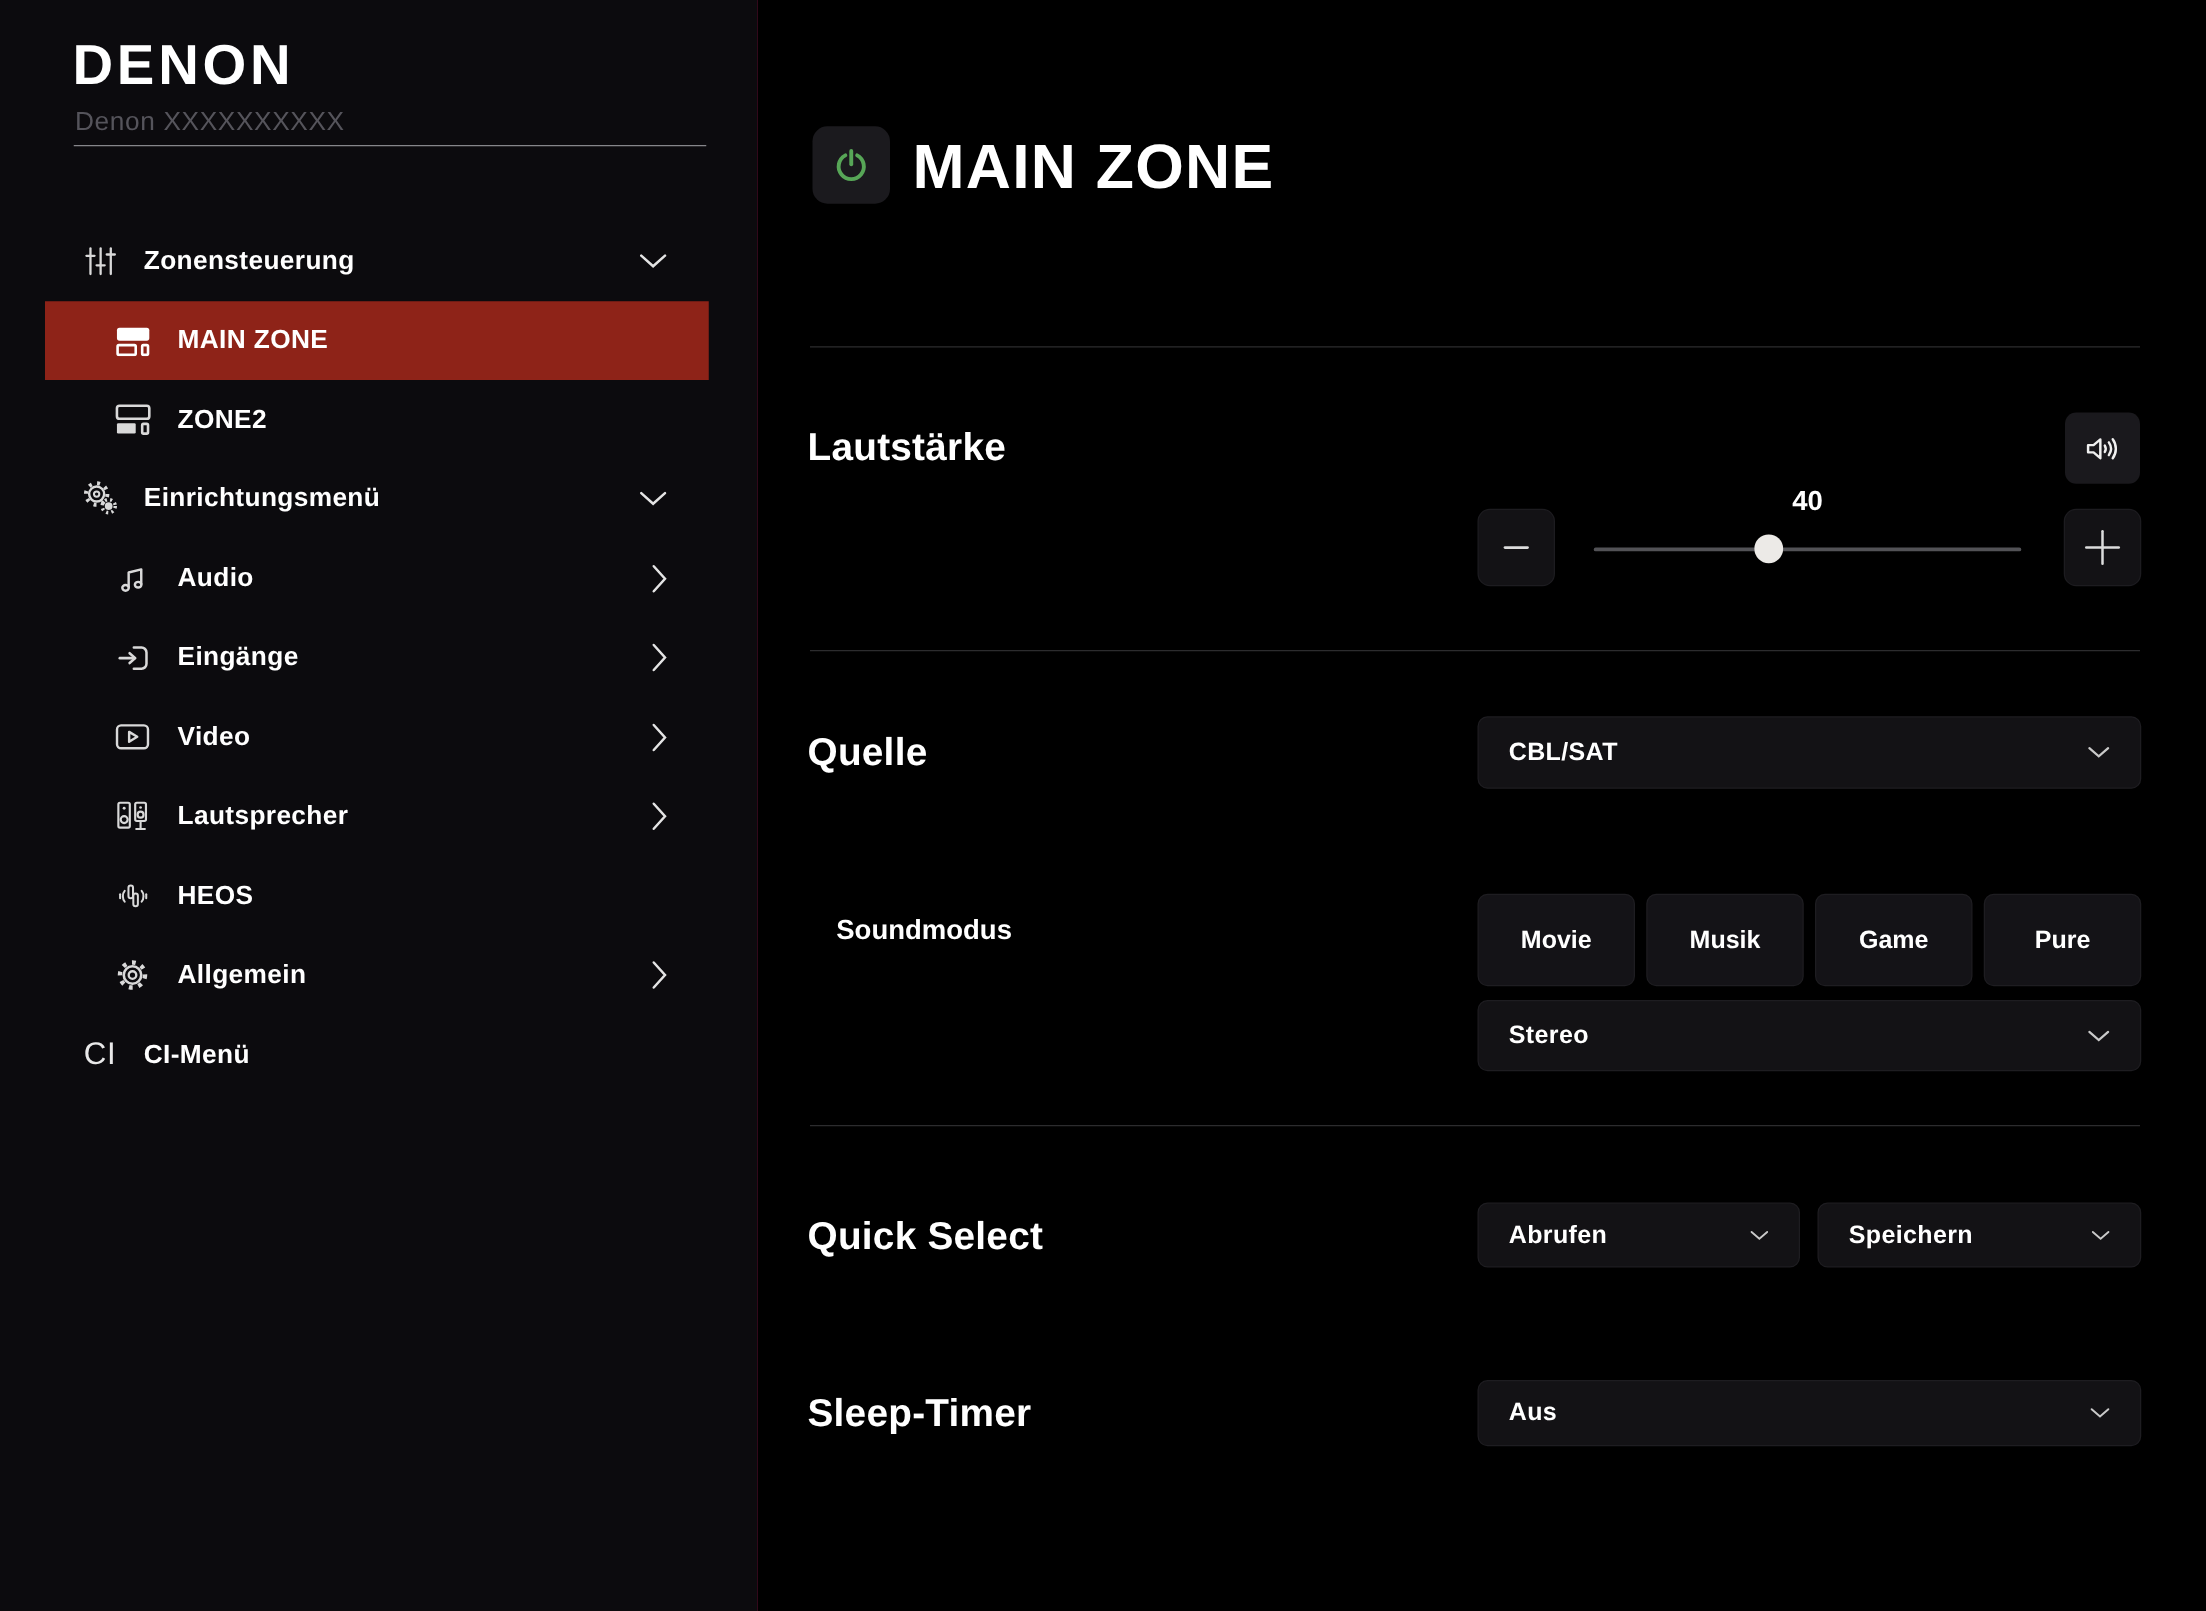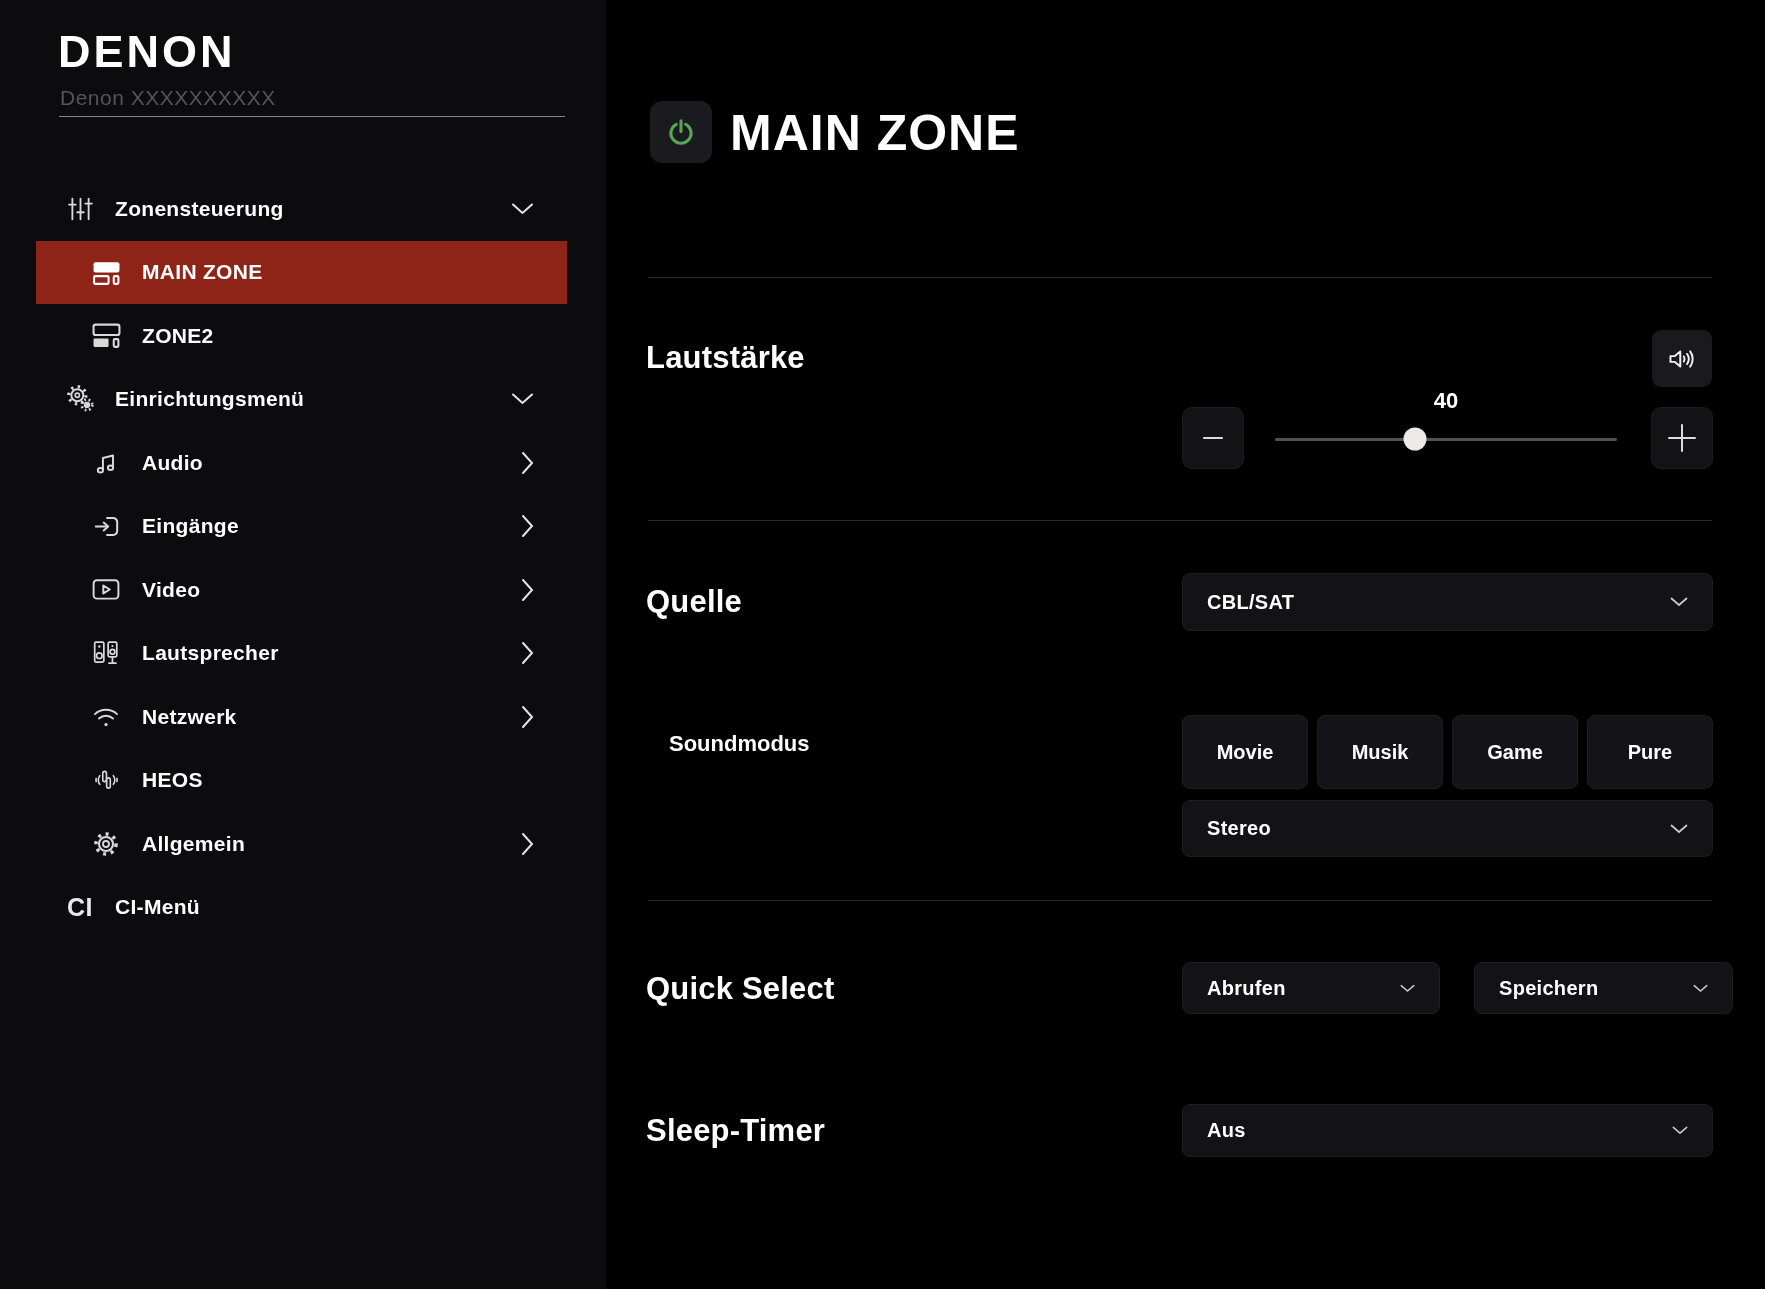--- a/index.html
+++ b/index.html
@@ -16,21 +16,21 @@
   .menu { position:absolute; left:0; top:177px; width:606px; }
   .menu-item { position:relative; height:63.5px; cursor:pointer; }
   .menu-item .bg-active { position:absolute; left:36px; top:0; width:531px; height:100%; background:#8e2318; }
   .icon-slot { position:absolute; top:50%; transform:translateY(-50%); display:flex; align-items:center; justify-content:center; width:36px; height:36px; }
   .menu-item.lvl-section .icon-slot { left:62px; }
   .menu-item.lvl-sub .icon-slot { left:88px; }
   .menu-item .label { position:absolute; top:50%; transform:translateY(-50%); font-size:21px; font-weight:700; letter-spacing:0.3px; white-space:nowrap; }
   .menu-item.lvl-section .label { left:115px; }
   .menu-item.lvl-sub .label { left:142px; }
   .chev-slot { position:absolute; right:72px; top:50%; transform:translateY(-50%); display:flex; }
-  .ci-glyph { font-size:25px; font-weight:700; color:#e9e9e9; letter-spacing:0.5px; }
+  .ci-glyph { font-size:25px; font-weight:400; color:#e9e9e9; letter-spacing:0.5px; }
   svg.ic { display:block; }
 
   
   .main { position:absolute; left:606px; top:0; width:1159px; height:1289px; background:#000; }
   .abs { position:absolute; }
   .power-btn { left:44px; top:101px; width:62px; height:62px; background:#1b1a1e; border-radius:12px;
     display:flex; align-items:center; justify-content:center; cursor:pointer; }
   .page-title { left:124px; top:103px; font-size:50px; font-weight:800; letter-spacing:1px; line-height:60px; }
 
   .divider { left:42px; width:1064px; height:1px; background:#2c2c2e; }
@@ -45,21 +45,21 @@
   .slider { left:669px; top:409px; width:342px; height:60px; cursor:pointer; }
   .slider .track { position:absolute; left:0; top:29px; width:100%; height:3px; background:#525256; border-radius:2px; }
   .slider .thumb { position:absolute; top:30px; width:23px; height:23px; border-radius:50%; background:#eceae7; transform:translate(-50%,-50%); cursor:grab; }
 
   .dropdown { background:#131215; border:1px solid #1e1d21; border-radius:8px; display:flex; align-items:center;
     justify-content:space-between; padding:16px 24px; cursor:pointer; }
   .dropdown .dd-text { font-size:20px; font-weight:700; letter-spacing:0.3px; }
   .dd-quelle { left:576px; top:573px; width:531px; height:58px; }
   .dd-stereo { left:576px; top:800px; width:531px; height:57px; }
   .dd-abrufen { left:576px; top:962px; width:258px; height:52px; }
-  .dd-speichern { left:848px; top:962px; width:259px; height:52px;margin-left:20px; }
+  .dd-speichern { left:848px; top:962px; width:259px; height:52px; }
   .dd-sleep { left:576px; top:1104px; width:531px; height:53px; }
 
   .sm-row { left:576px; top:715px; display:flex; gap:9px; }
   .sm-btn { width:126px; height:74px; background:#141317; border:1px solid #1e1d21; border-radius:8px;
     display:flex; align-items:center; justify-content:center; font-size:20px; font-weight:600; cursor:pointer; }
 </style>
 </head>
 <body>
 
 <div class="stage">
@@ -192,35 +192,20 @@
           </svg>
         </span>
         <span class="label">Lautsprecher</span>
         <span class="chev-slot">
           <svg class="ic" width="13" height="24" viewBox="0 0 13 24" fill="none" stroke="#e4e4e4" stroke-width="2" stroke-linecap="round">
               <polyline points="2,2 11,12 2,22"></polyline>
             </svg>
         </span>
       </div>
 
-      <div class="menu-item lvl-sub">
-        <span class="icon-slot">
-          <svg class="ic" width="28" height="24" viewBox="0 0 24 20" fill="none" stroke="#d9d9d9" stroke-width="1.6" stroke-linecap="round">
-            <path d="M2.5 7.5C7.8 2.6 16.2 2.6 21.5 7.5"></path>
-            <path d="M6 11.3c3.4-3.2 8.6-3.2 12 0"></path>
-            <circle cx="12" cy="16.5" r="1.4" fill="#d9d9d9" stroke="none"></circle>
-          </svg>
-        </span>
-        <span class="label">Netzwerk</span>
-        <span class="chev-slot">
-          <svg class="ic" width="13" height="24" viewBox="0 0 13 24" fill="none" stroke="#e4e4e4" stroke-width="2" stroke-linecap="round">
-              <polyline points="2,2 11,12 2,22"></polyline>
-            </svg>
-        </span>
-      </div>
 
       <div class="menu-item lvl-sub">
         <span class="icon-slot">
           <svg class="ic" width="28" height="28" viewBox="0 0 26 26" fill="none" stroke="#d9d9d9" stroke-width="1.5" stroke-linecap="round">
             <rect x="10" y="5" width="3.4" height="9.5" rx="1.7"></rect>
             <rect x="13.6" y="11" width="3.4" height="9.5" rx="1.7"></rect>
             <path d="M7.2 9c-1.8 2-1.8 6 0 8"></path>
             <path d="M19.8 9c1.8 2 1.8 6 0 8"></path>
             <line x1="3.8" y1="11.5" x2="3.8" y2="14.5"></line>
             <line x1="23.2" y1="11.5" x2="23.2" y2="14.5"></line>

